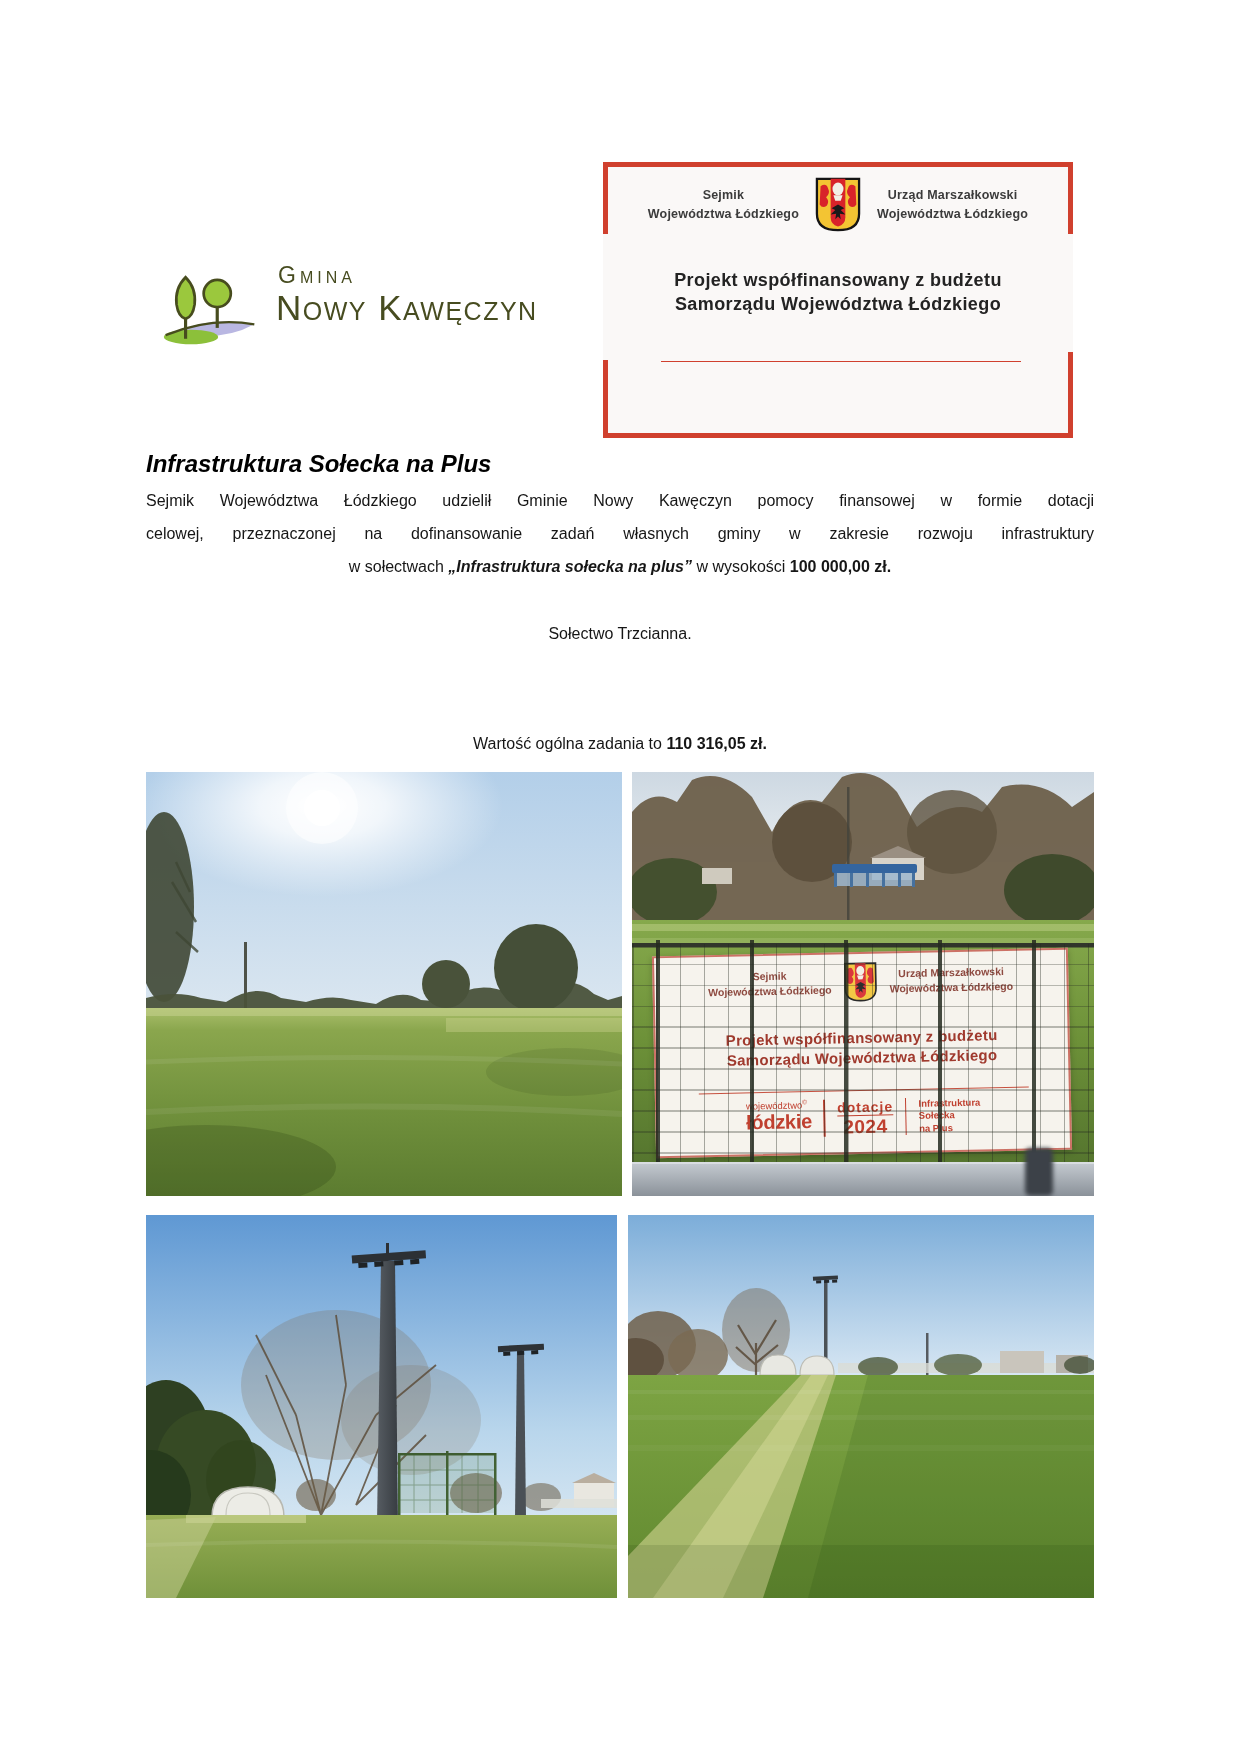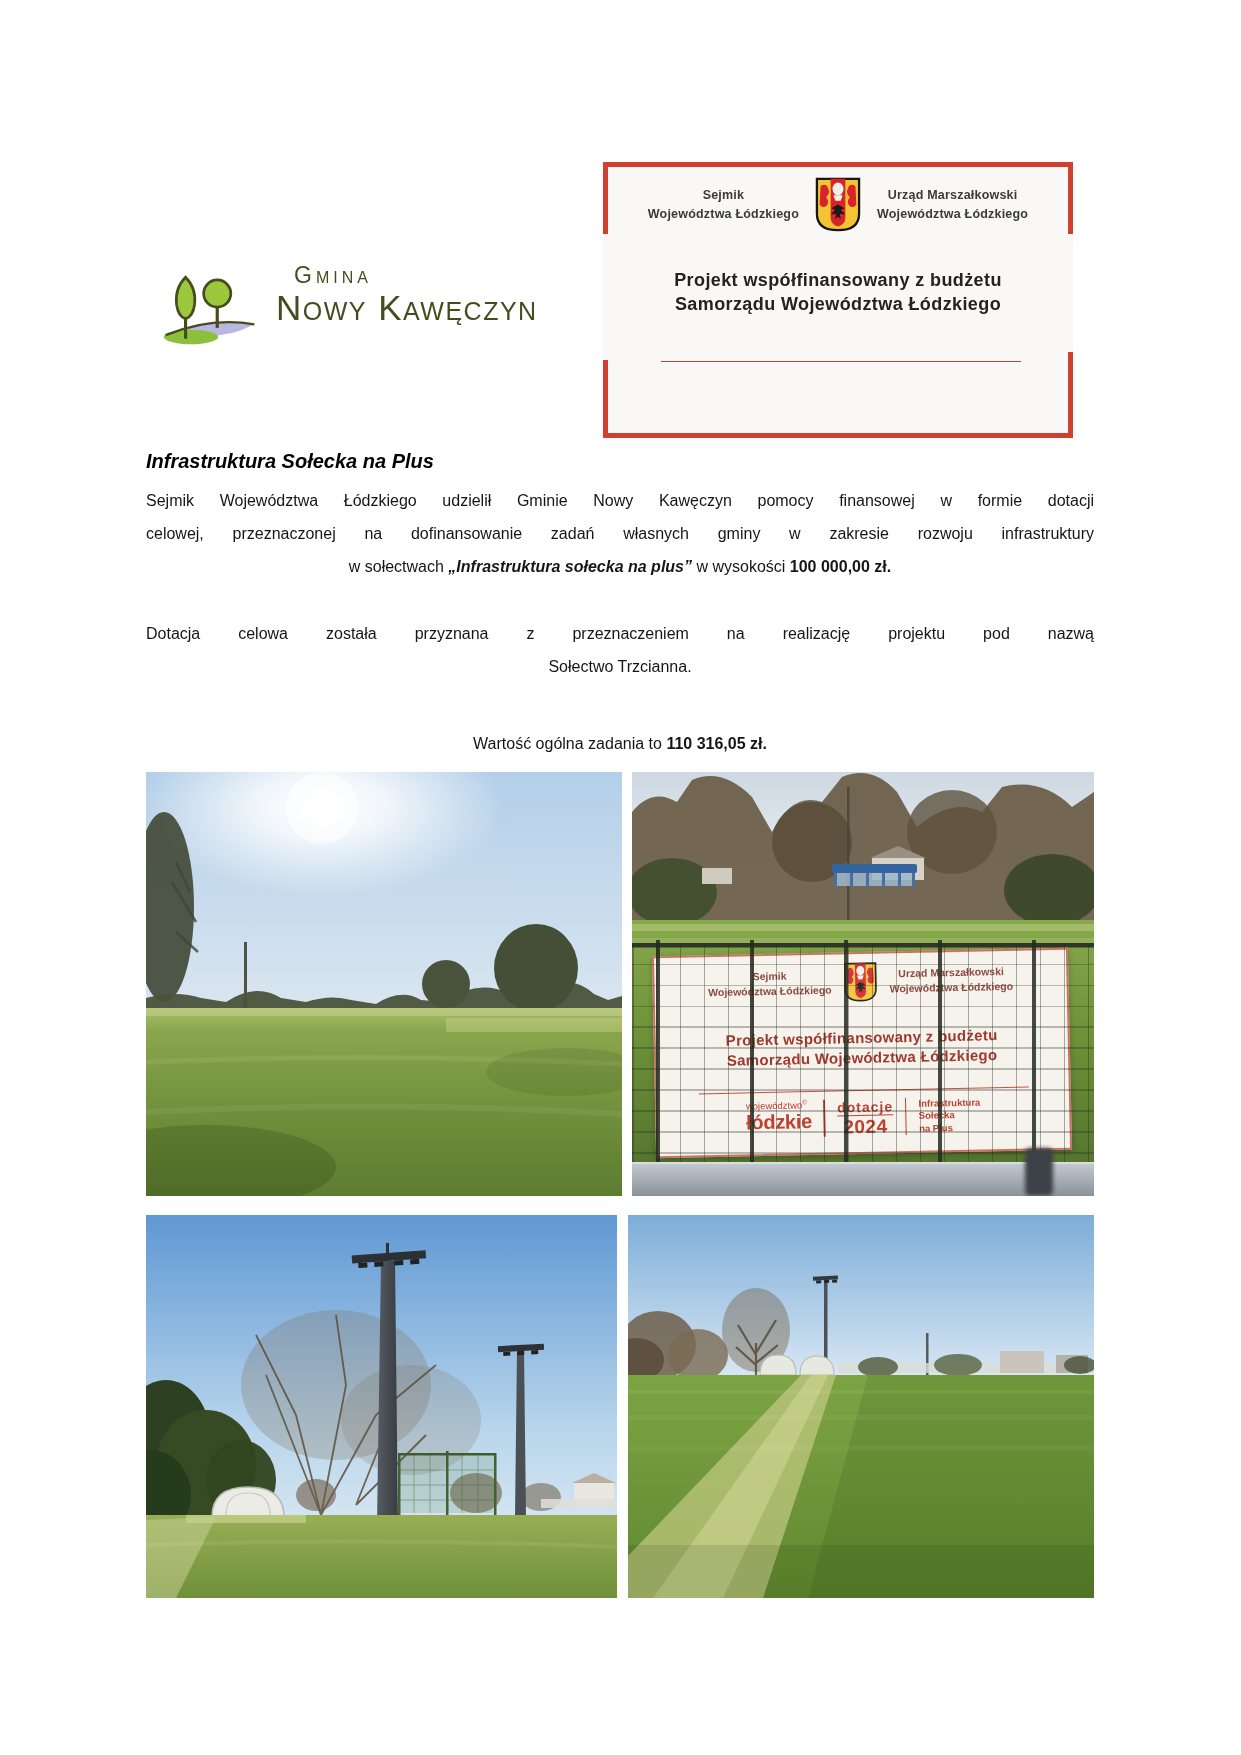--- a/index.html
+++ b/index.html
@@ -2,21 +2,21 @@
 <html><head>
 <meta charset="utf-8">
 <style>
   html,body{margin:0;padding:0;background:#fff;}
   .page{position:relative;width:1241px;height:1755px;background:#ffffff;
         font-family:"Liberation Sans",sans-serif;overflow:hidden;color:#161616;}
 
   
   .gmina-logo{position:absolute;left:160px;top:262px;display:flex;gap:16px;align-items:flex-start;}
   .gmina-trees{width:100px;height:76px;margin-top:8px;}
-  .g1{font-size:23px;letter-spacing:4px;font-variant:small-caps;color:#474c20;line-height:1;margin:2px 0 3px 18px;}
+  .g1{font-size:23px;letter-spacing:4px;font-variant:small-caps;color:#474c20;line-height:1;margin:2px 0 3px 2px;}
   .g2{font-size:35px;letter-spacing:1.5px;font-variant:small-caps;color:#474c20;line-height:1;}
 
   
   .plaque{position:absolute;left:603px;top:162px;width:470px;height:276px;background:#faf8f7;}
   .fr{position:absolute;background:#d0402e;}
   .f-top{left:0;top:0;width:100%;height:5px;}
   .f-bot{left:0;bottom:0;width:100%;height:5px;}
   .f-lt{left:0;top:0;width:5px;height:72px;}
   .f-lb{left:0;bottom:0;width:5px;height:78px;}
   .f-rt{right:0;top:0;width:5px;height:72px;}
@@ -31,21 +31,21 @@
   .vdiv{width:2px;background:#d0402e;margin:1px 0;}
   .b1{font-size:13px;letter-spacing:.4px;line-height:1;}
   .b1 sup{font-size:9px;}
   .b2{font-size:28px;font-weight:bold;letter-spacing:-.5px;line-height:1;margin-top:2px;}
   .dot{text-align:center;}
   .d1{font-size:19px;font-weight:bold;letter-spacing:1.5px;line-height:1.05;border-bottom:2px solid #d0402e;padding-bottom:1px;display:inline-block;}
   .d2{font-size:27px;font-weight:bold;letter-spacing:1px;line-height:1.05;margin-top:2px;}
   .prog{font-size:13px;font-weight:bold;line-height:1.3;text-align:left;padding-top:2px;}
 
   
-  .heading{position:absolute;left:146px;top:450px;font-size:20px;font-weight:bold;font-style:italic;color:#000;}
+  .heading{position:absolute;left:146px;top:450px;font-size:24px;font-weight:bold;font-style:italic;color:#000;}
   .para{position:absolute;left:146px;width:948px;font-size:16px;line-height:33px;color:#161616;}
   .p1{top:484px;} .p2{top:617px;} .p3{top:727px;}
   .jline{text-align:justify;text-align-last:justify;}
   .nline{text-align:center;}
   .bi{font-weight:bold;font-style:italic;}
   .b{font-weight:bold;}
 
   
   .photo{position:absolute;margin:0;overflow:hidden;}
   .photo svg{display:block;}
@@ -145,21 +145,20 @@
 
   <div class="heading">Infrastruktura Sołecka na Plus</div>
 
   <div class="para p1">
     <div class="jline">Sejmik Województwa Łódzkiego udzielił Gminie Nowy Kawęczyn pomocy finansowej w formie dotacji</div>
     <div class="jline">celowej, przeznaczonej na dofinansowanie zadań własnych gminy w zakresie rozwoju infrastruktury</div>
     <div class="nline"><span>w sołectwach </span><span class="bi">„Infrastruktura sołecka na plus”</span><span> w wysokości </span><span class="b">100 000,00 zł.</span></div>
   </div>
 
   <div class="para p2">
-    <div class="jline">Dotacja celowa została przyznana z przeznaczeniem na realizację projektu pod nazwą</div>
     <div class="nline">Sołectwo Trzcianna.</div>
   </div>
 
   <div class="para p3 nline">
     <span>Wartość ogólna zadania to </span><span class="b">110 316,05 zł.</span>
   </div>
 
   <figure class="photo photo1">
     <svg viewBox="0 0 476 424" width="476" height="424">
       <defs>

